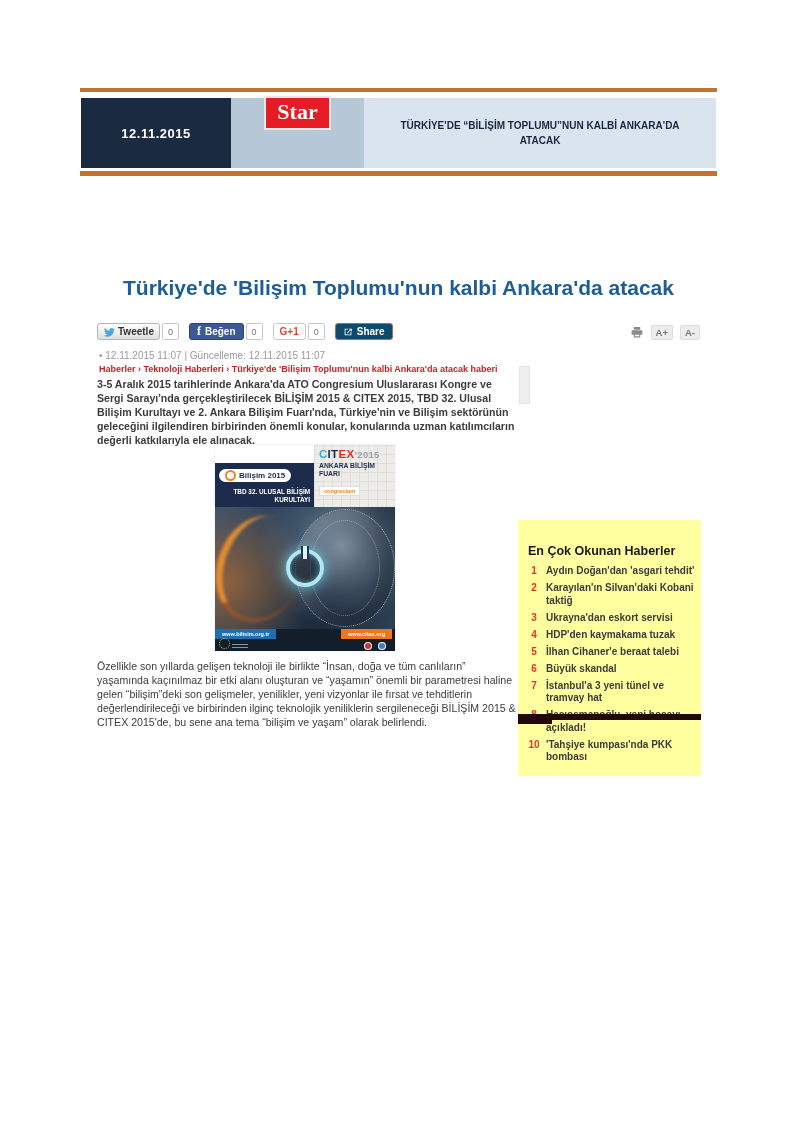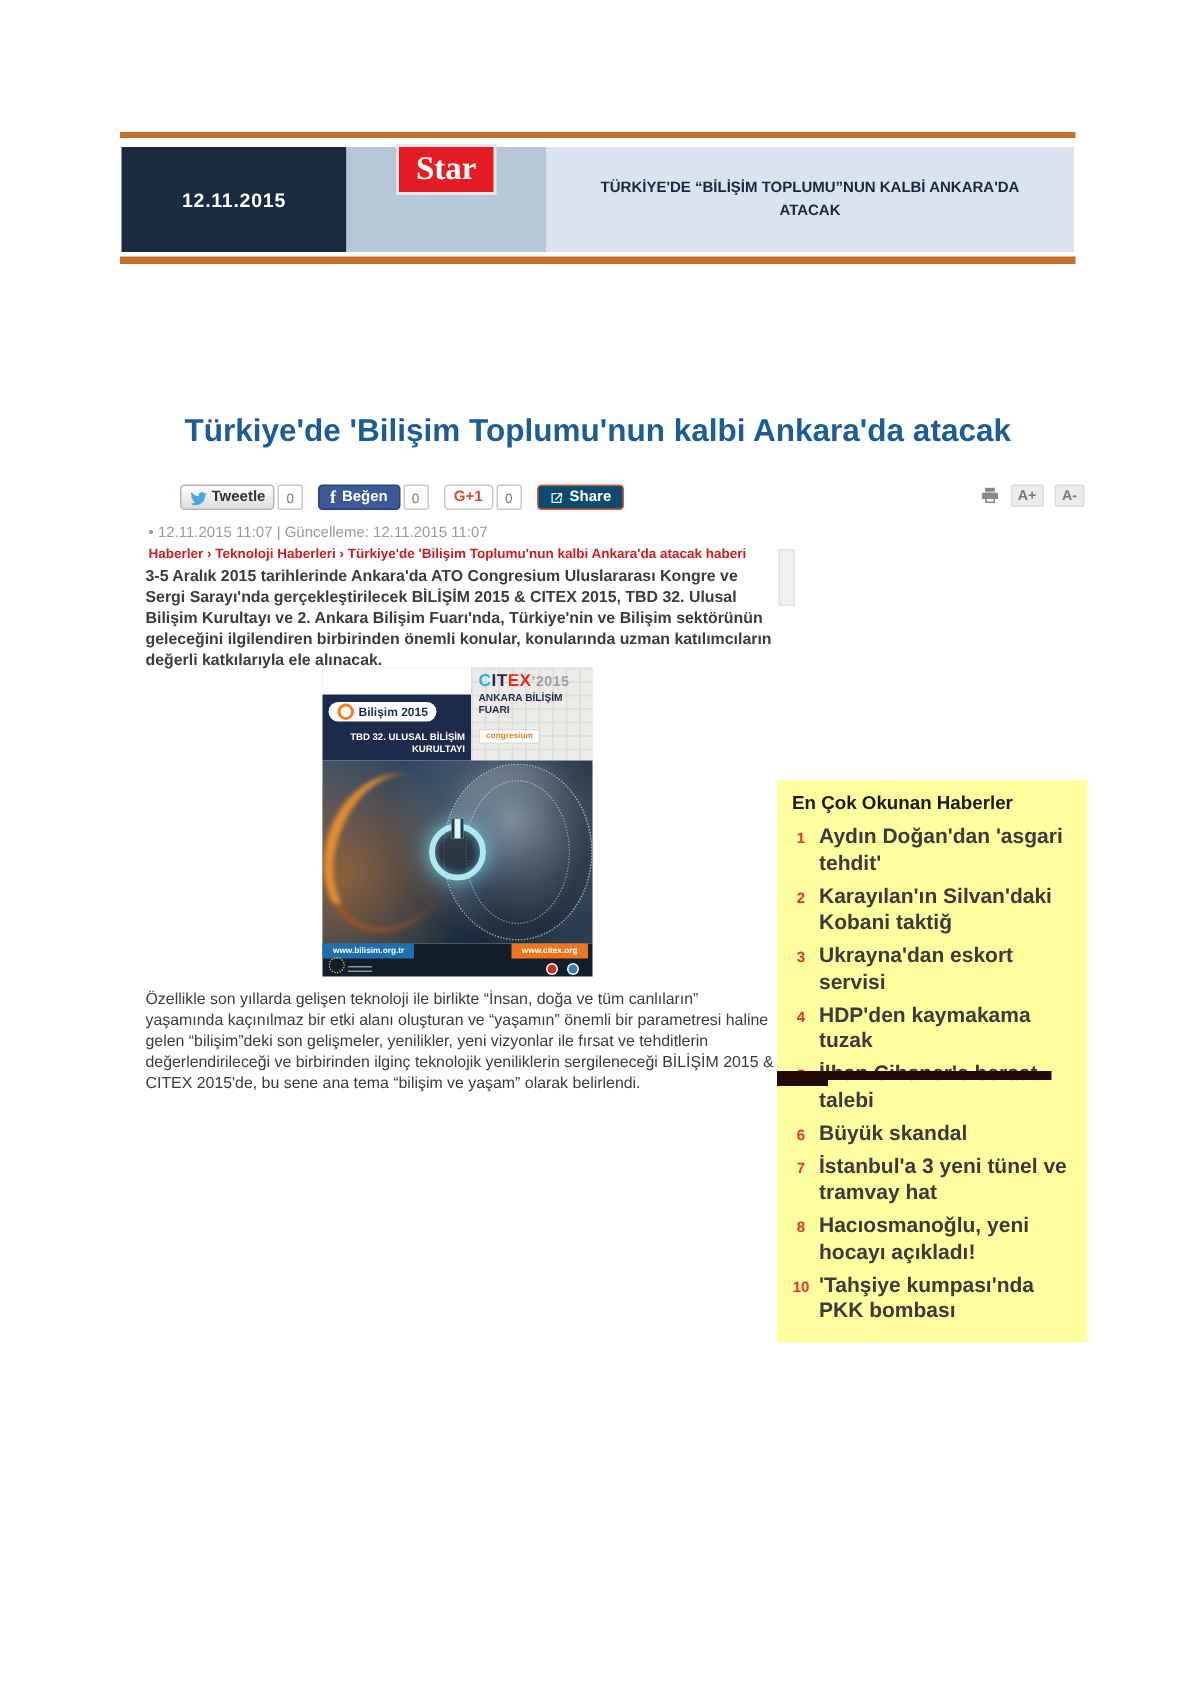--- a/index.html
+++ b/index.html
@@ -18,21 +18,21 @@
               font-size:22px;line-height:1;padding:3px 11px 5px 11px;box-shadow:0 0 0 2px #e8e8e8;}
   .cell-title{flex:1;background:#d9e4ef;display:flex;align-items:center;justify-content:center;
               text-align:center;color:#17273f;font-weight:bold;font-size:10px;line-height:1.5;
               padding:0 20px;}
 
   
   .headline{position:absolute;top:276px;left:97px;width:603px;text-align:center;
             color:#1d5d96;font-size:21px;font-weight:bold;}
 
   
-  .social-bar{position:absolute;top:323px;left:97px;width:603px;display:flex;align-items:flex-start;margin-left:23px;}
+  .social-bar{position:absolute;top:323px;left:97px;width:603px;display:flex;align-items:flex-end;}
   .btn{display:flex;align-items:center;height:17px;box-sizing:border-box;border-radius:3px;
        font-size:10px;font-weight:bold;cursor:default;}
   .btn-tweet{background:linear-gradient(#ffffff,#dedede);border:1px solid #b5b5b5;color:#333;
              padding:0 5px;gap:3px;}
   .count{border:1px solid #c9c9c9;background:#fff;color:#777;font-size:9px;height:17px;
          box-sizing:border-box;display:flex;align-items:center;padding:0 5px;border-radius:2px;
          margin:0 10px 0 2px;}
   .btn-like{background:#3b5998;color:#fff;padding:0 7px;gap:4px;border:1px solid #2d4373;}
   .fb-f{font-family:"Liberation Serif",serif;font-size:12px;font-weight:bold;}
   .btn-gplus{background:#fff;border:1px solid #c9c9c9;color:#d6492f;padding:0 6px;}
@@ -100,26 +100,26 @@
              font-weight:bold;padding:2px 7px;}
   .tbd-emblem{position:absolute;left:4px;bottom:2px;width:9px;height:9px;border-radius:50%;
               border:1px dotted #d8b24a;}
   .tbd-lines{position:absolute;left:17px;bottom:3px;}
   .tbd-lines i{display:block;width:16px;height:1.5px;background:#8a93a0;margin-top:1.5px;}
   .mini-logos{position:absolute;right:10px;bottom:2px;display:flex;gap:8px;}
   .dot-red{width:6px;height:6px;border-radius:50%;background:#d03030;box-shadow:0 0 0 1px #fff;}
   .dot-blue{width:6px;height:6px;border-radius:50%;background:#3a7ec0;box-shadow:0 0 0 1px #fff;}
 
   
-  .most-read{position:absolute;left:518px;top:520px;width:207px;background:#ffffa0;
-             padding:8px 6px 8px 8px;box-sizing:border-box;}
+  .most-read{position:absolute;left:518px;top:520px;width:183px;background:#ffffa0;
+             padding:24px 6px 8px 8px;box-sizing:border-box;}
   .most-read-title{font-size:12.5px;font-weight:bold;color:#1a1a1a;margin:0 0 7px 2px;}
   .mr-row{display:flex;align-items:baseline;margin-bottom:4.5px;line-height:1.25;}
   .rank{color:#e23333;font-weight:bold;font-size:10px;width:16px;flex:none;text-align:center;}
-  .mr-label{color:#3b3b3b;font-weight:bold;font-size:14px;padding-left:4px;}
+  .mr-label{color:#3b3b3b;font-weight:bold;font-size:10px;padding-left:4px;}
 
   .widget-bar{position:absolute;left:518px;top:714px;width:183px;height:6px;background:#220808;}
   .widget-tab{position:absolute;left:518px;top:720px;width:34px;height:4px;background:#220808;}
 </style>
 </head>
 <body>
 
 <div class="page">
 
   <div class="clip-header">

